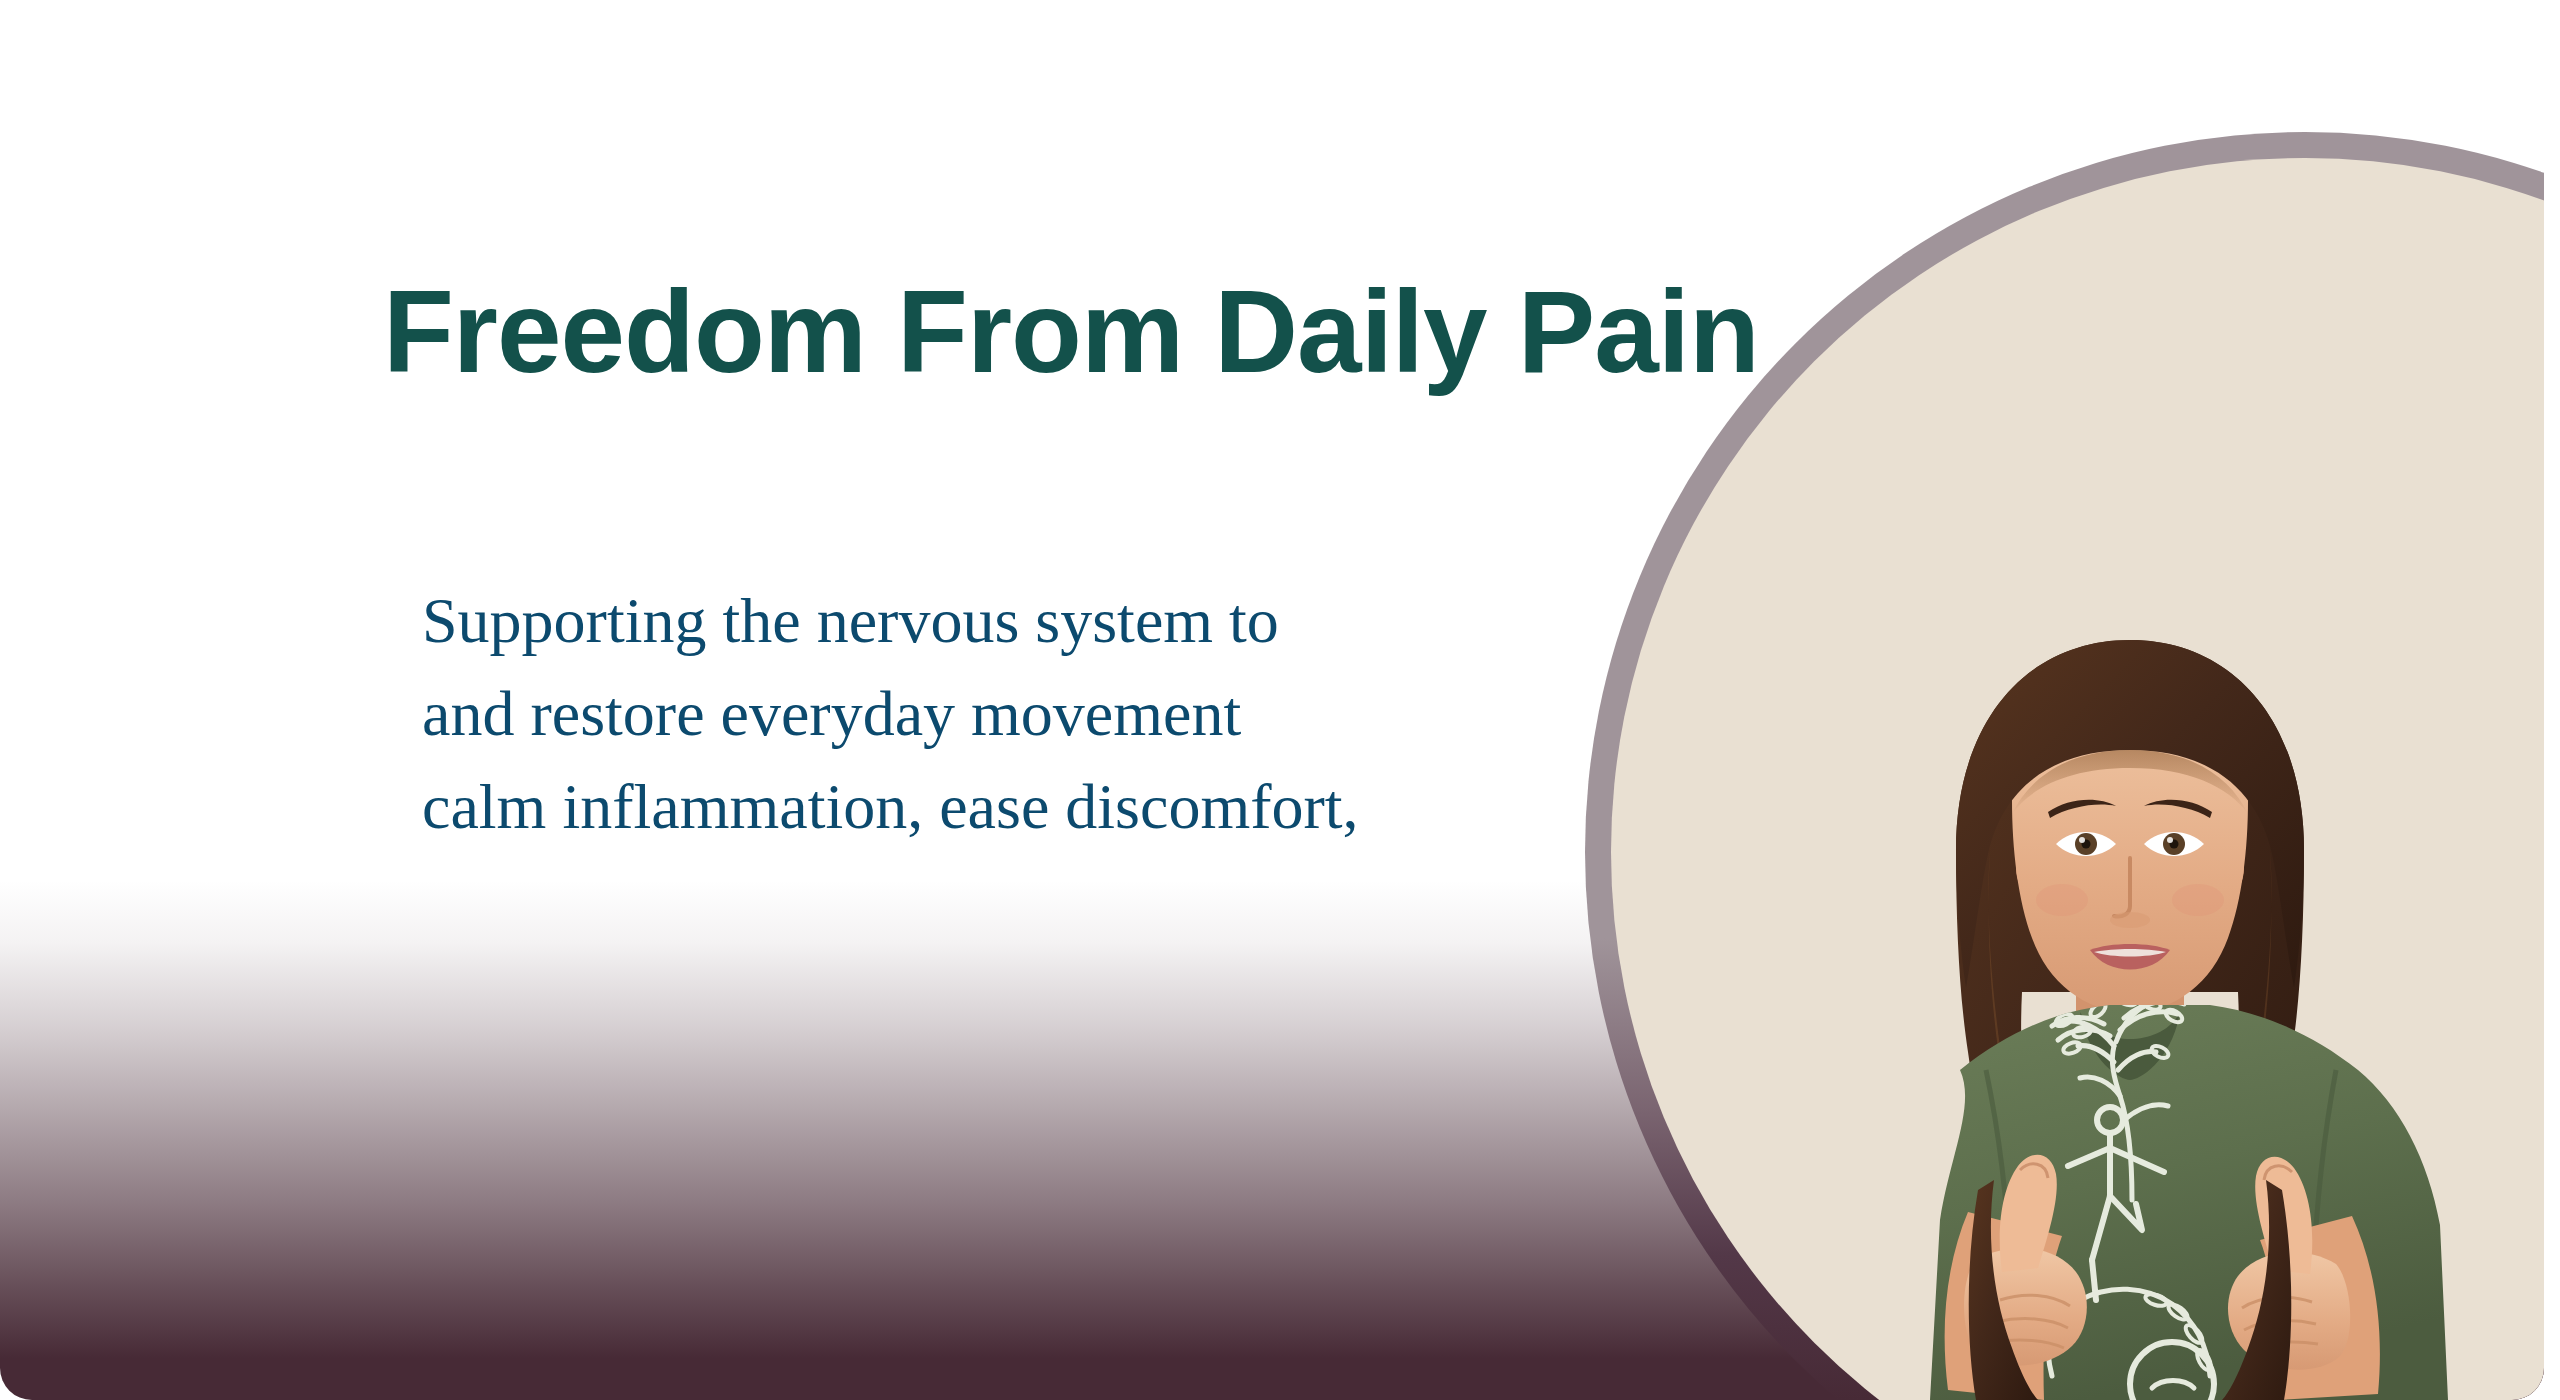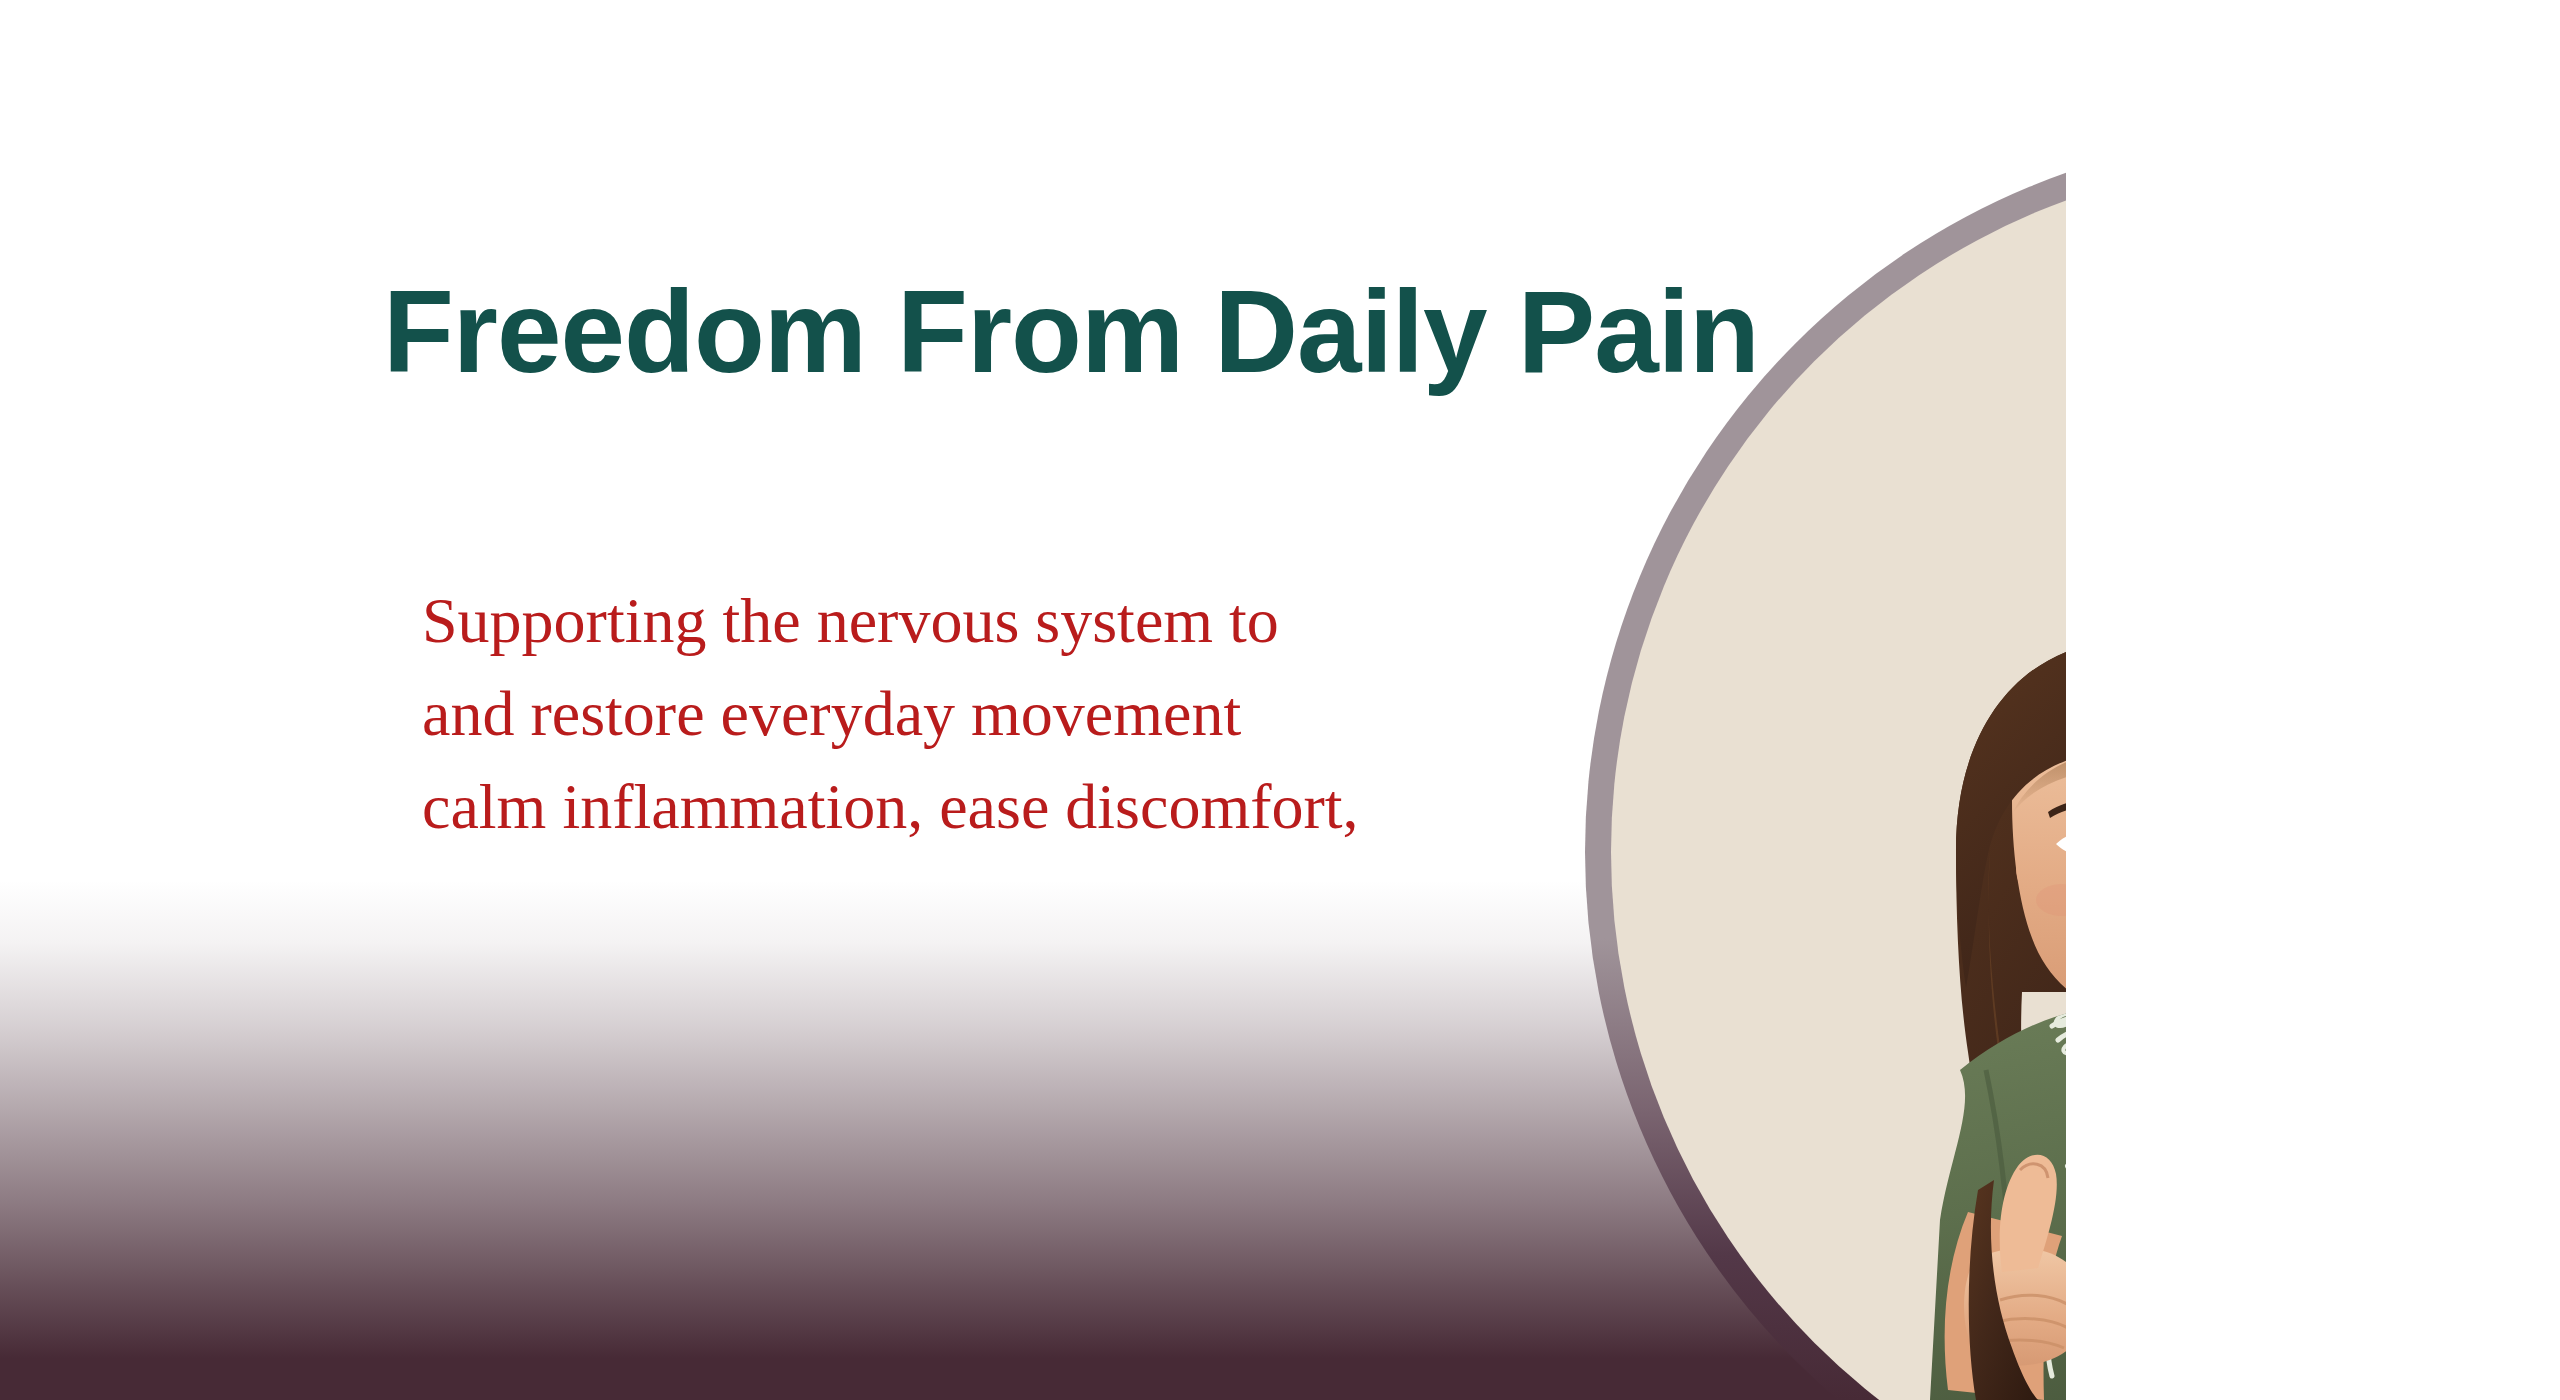--- a/index.html
+++ b/index.html
@@ -2,25 +2,26 @@
 <html><head>
 <meta charset="utf-8">
 <style>
   html, body {
     margin: 0;
     padding: 0;
     background: #ffffff;
   }
   #slide {
     position: relative;
-    width: 2066px;
+    width: 2544px;
     height: 1400px;
     overflow: hidden;
     background: #ffffff;
     font-family: "Liberation Sans", sans-serif;
+    border-radius: 32px;
   }
 
   
   .bottom-gradient {
     position: absolute;
     left: 0;
     top: 880px;
     width: 2560px;
     height: 520px;
     background: linear-gradient(to bottom,
@@ -100,21 +101,21 @@
     letter-spacing: -1px;
     white-space: nowrap;
   }
   .subhead {
     margin: 0;
     padding-top: 0;
     position: absolute;
     left: 39px;
     top: 304px;
     width: 1120px;
-    color: #b91c1c;
+    color: #0c4a6e;
     font-family: "Liberation Serif", serif;
     font-size: 64px;
     line-height: 93px;
     font-weight: normal;
   }
   .subhead .ln { display: block; }
 </style>
 </head>
 <body>
 

